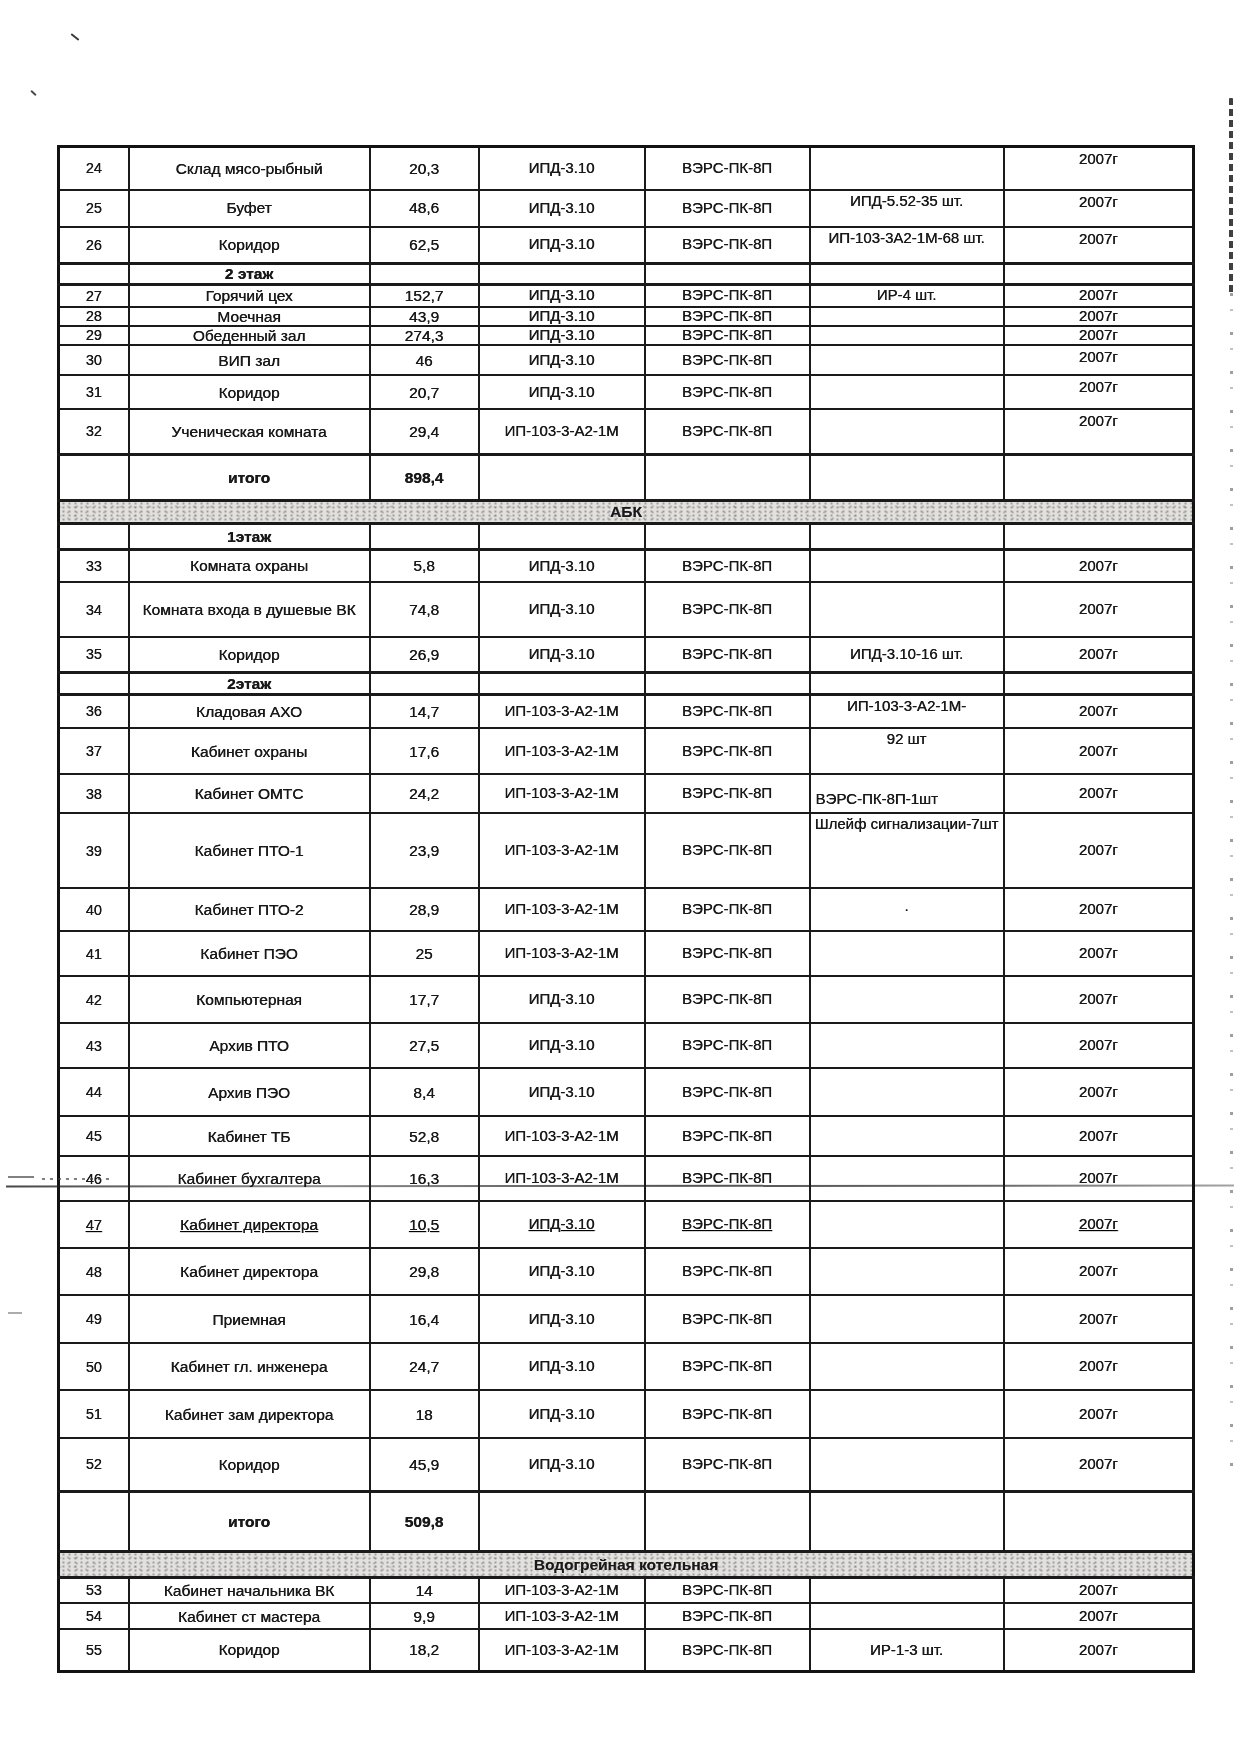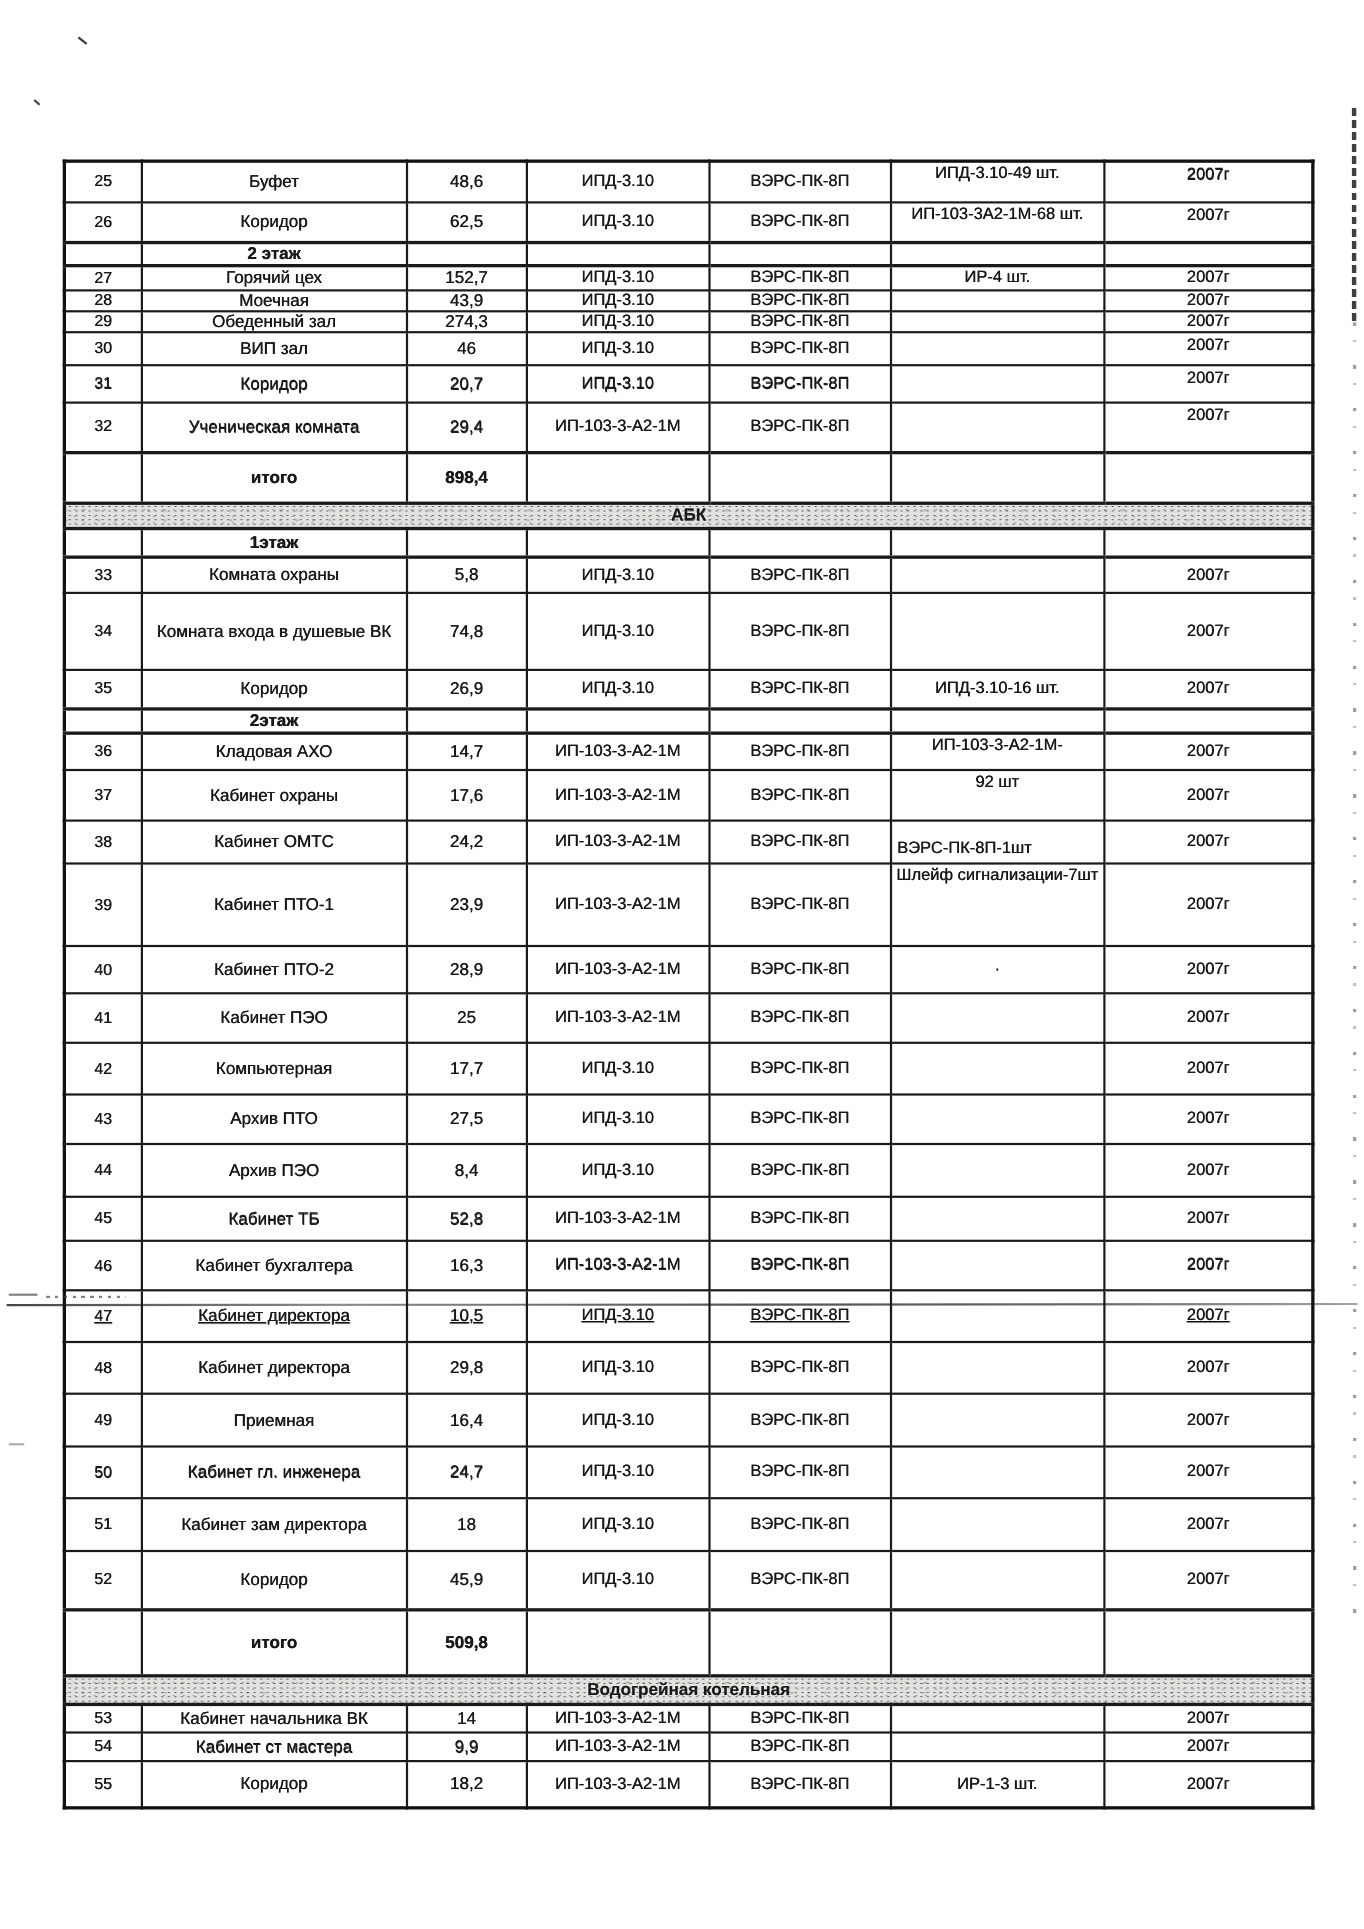--- a/index.html
+++ b/index.html
@@ -94,27 +94,36 @@
     <colgroup>
       <col style="width:70px">
         <col style="width:241px">
         <col style="width:109px">
       <col style="width:166px">
         <col style="width:165px">
         <col style="width:194px">
       <col style="width:190px">
     </colgroup>
     <tbody>
+        <tr class="data year-top" style="height: 43px;">
+          <td class="c-num">24</td>
+          <td class="c-name">Склад мясо-рыбный</td>
+          <td class="c-area">20,3</td>
+          <td class="c-det">ИПД-3.10</td>
+          <td class="c-panel">ВЭРС-ПК-8П</td>
+          <td class="c-note"></td>
+          <td class="c-year">2007г</td>
+        </tr>
         <tr class="data year-top note-top" style="height: 37px;">
           <td class="c-num">25</td>
           <td class="c-name">Буфет</td>
           <td class="c-area">48,6</td>
           <td class="c-det">ИПД-3.10</td>
           <td class="c-panel">ВЭРС-ПК-8П</td>
-          <td class="c-note">ИПД-3.10-49 шт.</td>
+          <td class="c-note">ИПД-5.52-35 шт.</td>
           <td class="c-year">2007г</td>
         </tr>
         <tr class="data year-top note-top" style="height: 37px;">
           <td class="c-num">26</td>
           <td class="c-name">Коридор</td>
           <td class="c-area">62,5</td>
           <td class="c-det">ИПД-3.10</td>
           <td class="c-panel">ВЭРС-ПК-8П</td>
           <td class="c-note">ИП-103-3А2-1М-68 шт.</td>
           <td class="c-year">2007г</td>
@@ -205,21 +214,21 @@
         </tr>
         <tr class="data " style="height: 33px;">
           <td class="c-num">33</td>
           <td class="c-name">Комната охраны</td>
           <td class="c-area">5,8</td>
           <td class="c-det">ИПД-3.10</td>
           <td class="c-panel">ВЭРС-ПК-8П</td>
           <td class="c-note"></td>
           <td class="c-year">2007г</td>
         </tr>
-        <tr class="data " style="height: 70px;">
+        <tr class="data " style="height: 55px;">
           <td class="c-num">34</td>
           <td class="c-name">Комната входа в душевые ВК</td>
           <td class="c-area">74,8</td>
           <td class="c-det">ИПД-3.10</td>
           <td class="c-panel">ВЭРС-ПК-8П</td>
           <td class="c-note"></td>
           <td class="c-year">2007г</td>
         </tr>
         <tr class="data " style="height: 35px;">
           <td class="c-num">35</td>

